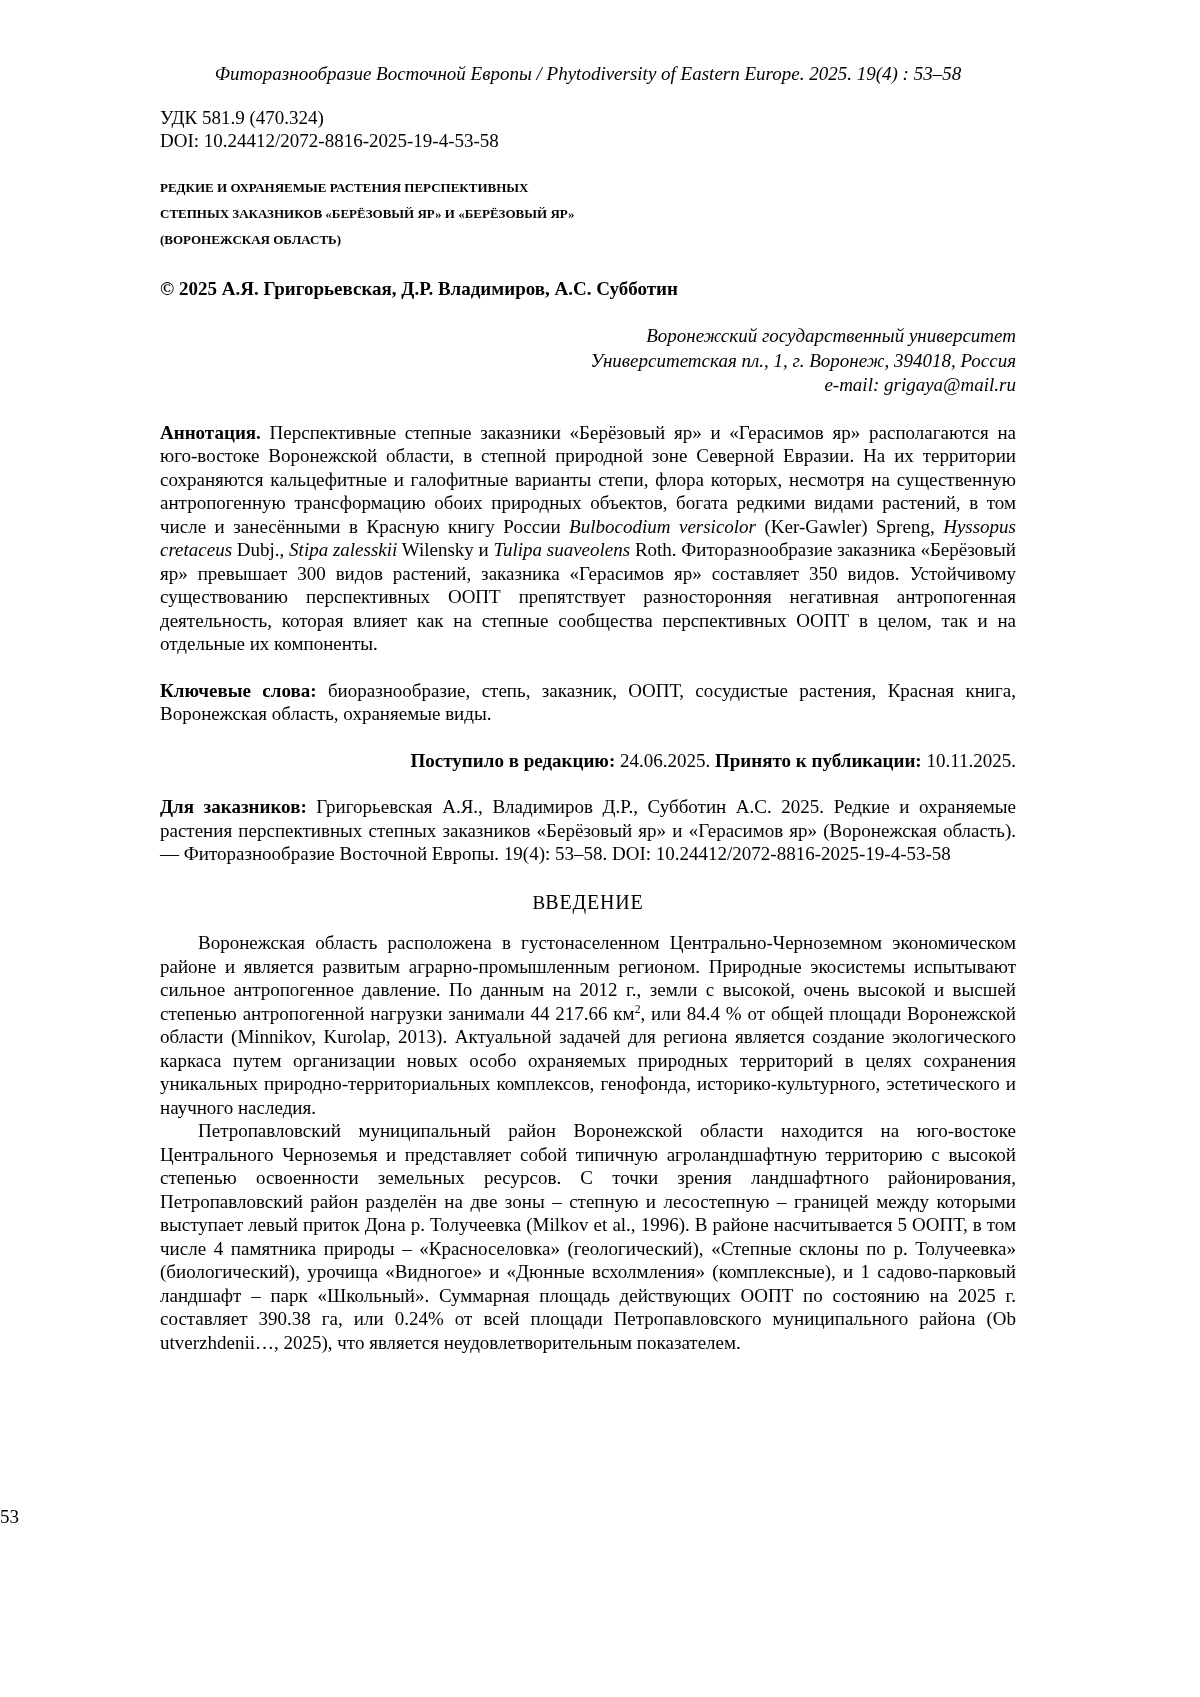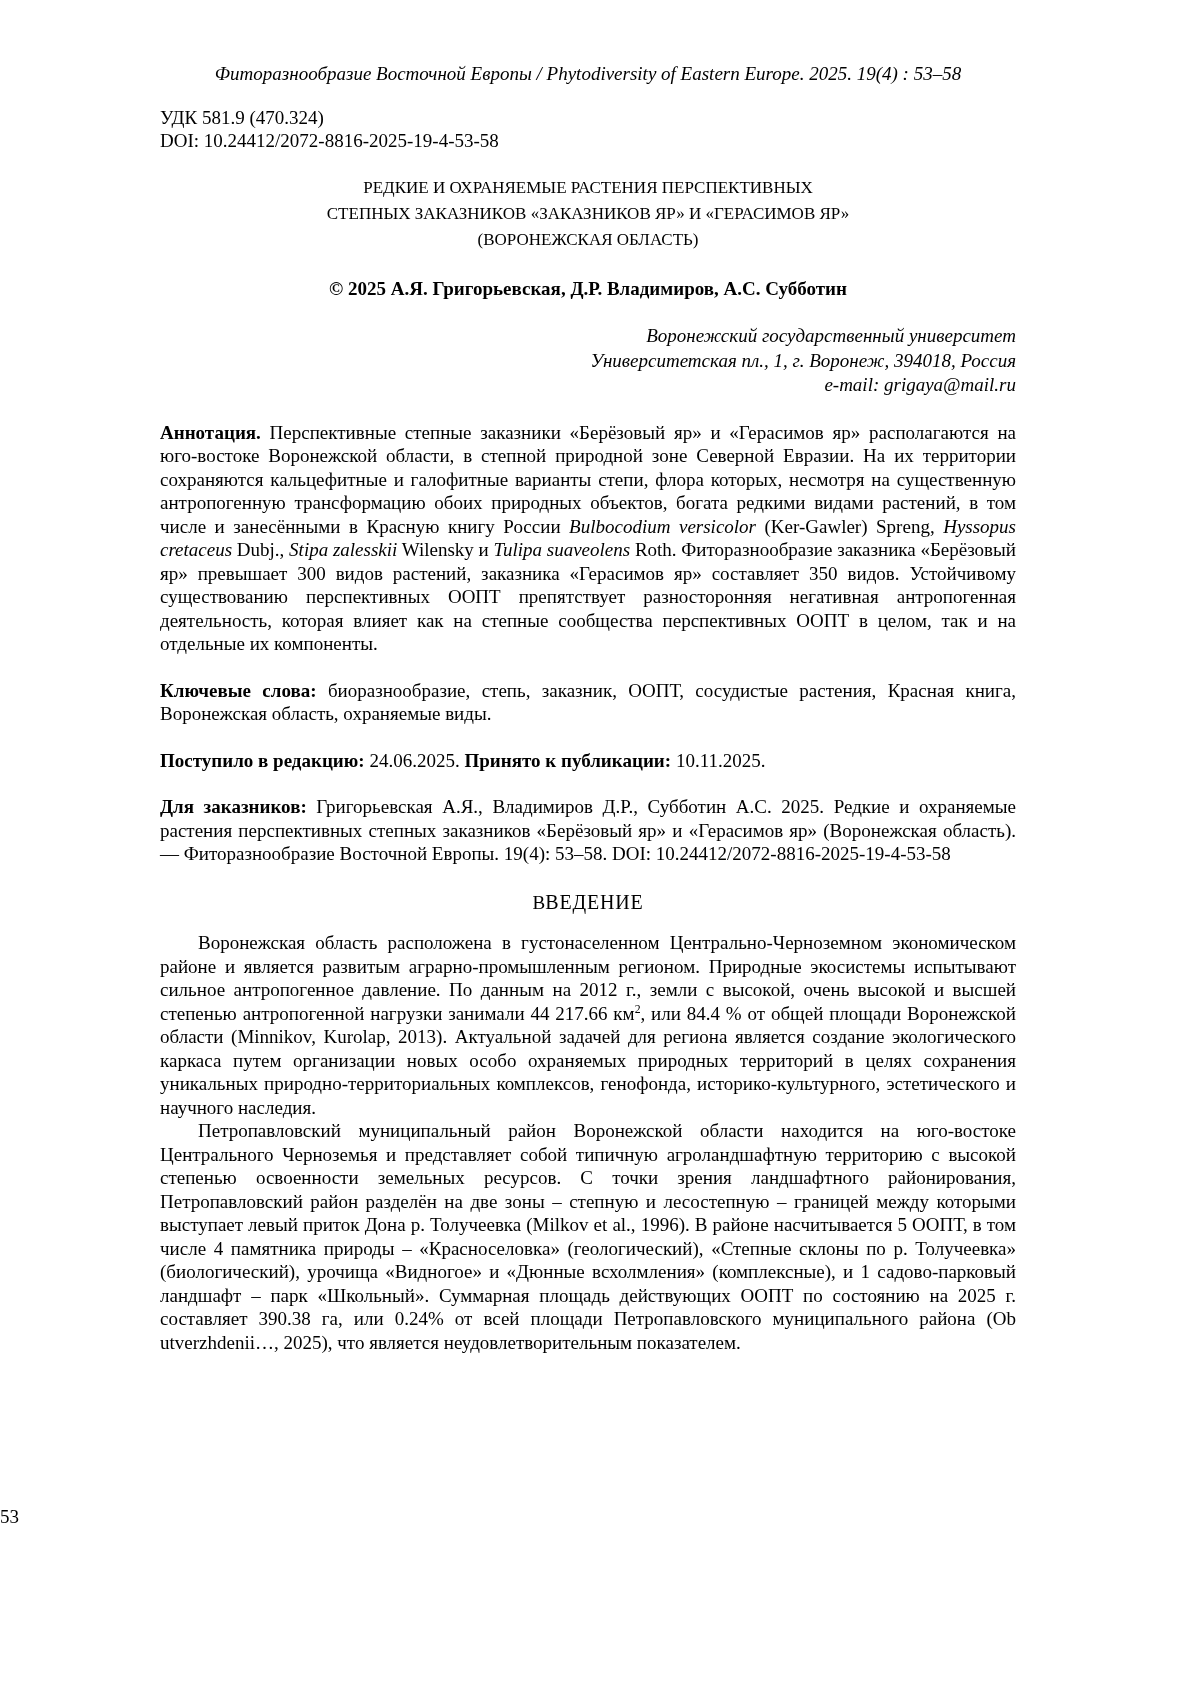--- a/index.html
+++ b/index.html
@@ -23,28 +23,28 @@
   .journal-header {
     text-align: center;
     font-style: italic;
     margin-bottom: 20px;
   }
   .meta-block {
     text-align: left;
     margin-bottom: 20px;
   }
   .title-block {
-    text-align: center;
-    font-weight: normal;
-    font-size: 17px;
+    text-align: left;
+    font-weight: bold;
+    font-size: 13px;
     line-height: 26px;
     margin: 22px 0 0 0;
   }
   .authors {
-    text-align: center;
+    text-align: left;
     font-weight: bold;
     margin-top: 24px;
   }
   .affiliation {
     text-align: right;
     font-style: italic;
     margin-top: 24px;
     line-height: 24.5px;
   }
   p.para {
@@ -53,21 +53,21 @@
   }
   p.flow {
     margin: 0;
     text-align: justify;
   }
   .indent {
     text-indent: 38px;
   }
   .dates-line {
     margin: 23px 0 0 0;
-    text-align: left;
+    text-align: right;
   }
   .section-heading {
     text-align: center;
     margin: 25px 0 17px 0;
     font-weight: normal;
   }
   .sc-first {
     font-size: 19px;
   }
   .sc-rest {
@@ -96,21 +96,21 @@
 
   <div class="journal-header">Фиторазнообразие Восточной Европы / Phytodiversity of Eastern Europe. 2025. 19(4) : 53–58</div>
 
   <div class="meta-block">
     <div>УДК 581.9 (470.324)</div>
     <div>DOI: 10.24412/2072-8816-2025-19-4-53-58</div>
   </div>
 
   <div class="title-block">
     <div>РЕДКИЕ И ОХРАНЯЕМЫЕ РАСТЕНИЯ ПЕРСПЕКТИВНЫХ</div>
-    <div>СТЕПНЫХ ЗАКАЗНИКОВ «ЗАКАЗНИКОВ ЯР» И «ГЕРАСИМОВ ЯР»</div>
+    <div>СТЕПНЫХ ЗАКАЗНИКОВ «БЕРЁЗОВЫЙ ЯР» И «БЕРЁЗОВЫЙ ЯР»</div>
     <div>(ВОРОНЕЖСКАЯ ОБЛАСТЬ)</div>
   </div>
 
   <div class="authors">© 2025 А.Я. Григорьевская, Д.Р. Владимиров, А.С. Субботин</div>
 
   <div class="affiliation">
     <div>Воронежский государственный университет</div>
     <div>Университетская пл., 1, г. Воронеж, 394018, Россия</div>
     <div>e-mail: grigaya@mail.ru</div>
   </div>

